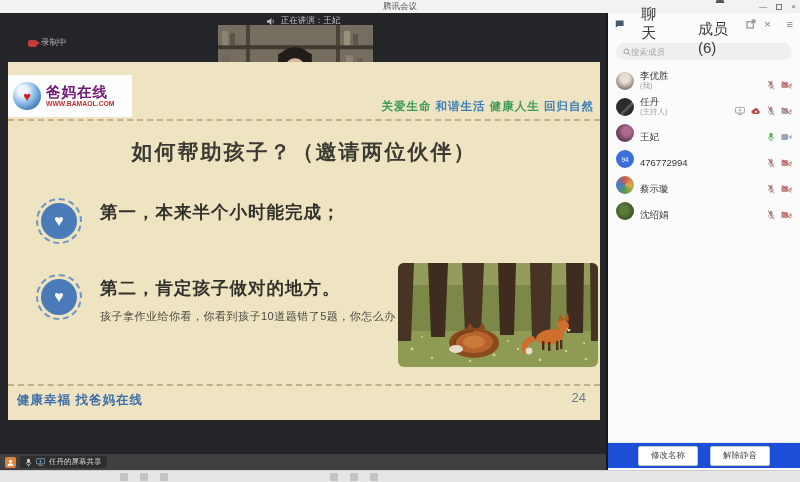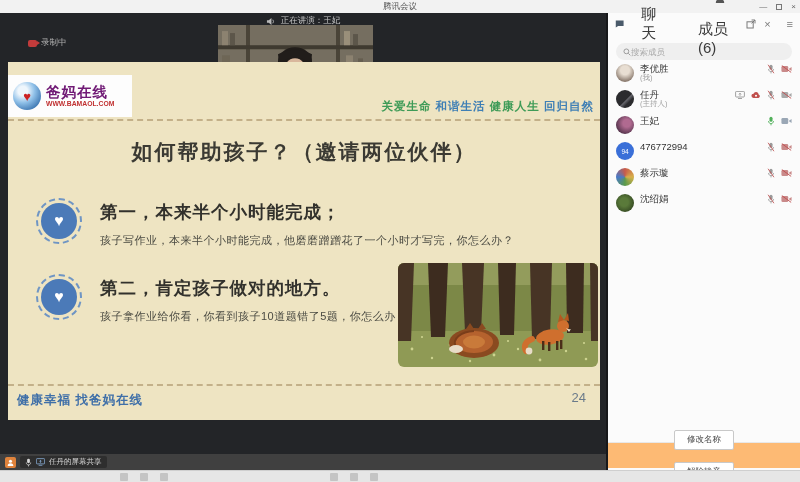--- a/index.html
+++ b/index.html
@@ -81,36 +81,36 @@
   .ph-icons { margin-left:auto; display:flex; align-items:center; gap:8px; color:#7a7a7a; }
   .ph-close { font-size:11px; line-height:1; }
   .ph-menu { font-size:11px; margin-left:8px; }
 
   .search-wrap { margin:8px 8px 4px 8px; height:17px; background:#efefef; border-radius:9px;
     display:flex; align-items:center; gap:0; padding:0 7px; }
   .search-wrap input { border:none; outline:none; background:transparent; font-size:8.5px; width:130px; color:#444;
     font-family:"Liberation Sans", sans-serif; }
   .search-wrap input::placeholder { color:#aaa; }
 
-  .mrow { height:26px; display:flex; align-items:flex-start; padding:0 8px; gap:6px; }
+  .mrow { height:26px; display:flex; align-items:flex-end; padding:0 8px; gap:6px; }
   .avatar { width:18px; height:18px; border-radius:50%; flex:none; display:flex; align-items:center;
     justify-content:center; font-size:6.5px; color:#fff; overflow:hidden; }
   .av0 { background:radial-gradient(circle at 50% 35%, #e8ded2 30%, #8a7a6e 75%); }
   .av1 { background:linear-gradient(135deg, #2b2b2e 55%, #6d6d74 56%, #2b2b2e 70%); }
   .av2 { background:radial-gradient(circle at 60% 40%, #b06a90 25%, #4a2e44 80%); }
   .av3 { background:#3a6fd8; }
   .av4 { background:conic-gradient(#c85a4a, #d8b04a, #5a9a4a, #4a7ac8, #c85a4a); }
   .av5 { background:radial-gradient(circle at 45% 45%, #5a7a3a 30%, #2e401e 85%); }
   .mname { line-height:1.1; }
   .nm { font-size:9.5px; color:#333; }
   .sub { font-size:7.5px; color:#a0a0a0; }
   .mstatus { margin-left:auto; display:flex; align-items:center; gap:6px; }
 
   .panel-footer { position:absolute; left:0; right:0; bottom:2px; height:26px; border-top:1px solid #e8e8e8;
-    display:flex; align-items:center; justify-content:center; gap:12px; background:#fdba74;flex-direction:column; }
+    display:flex; align-items:center; justify-content:center; gap:12px; background:#1d4ed8; }
   .pbtn { border:1px solid #c9c9c9; border-radius:2px; background:#fff; color:#444; font-size:8.5px;
     padding:3px 12px; font-family:"Liberation Sans", sans-serif; }
 
   
   .taskbar { position:absolute; top:470px; left:0; width:800px; height:12px; background:#e6e6e6;
     border-top:1px solid #cfcfcf; display:flex; align-items:center; gap:12px; padding-left:120px; }
   .tb-ico { width:8px; height:8px; border-radius:1px; background:#b5b5b5; opacity:.7; }
 
   svg { display:block; }
 </style>
@@ -198,21 +198,20 @@
       <div class="slide-title">如何帮助孩子？（邀请两位伙伴）</div>
 
       <div class="point p1">
         <div class="heart-ring">
           <div class="heart-fill">
               <span>♥</span>
             </div>
         </div>
         <div class="point-text">
           <div class="point-head">第一，本来半个小时能完成；</div>
-          <div class="point-detail">孩子写作业，本来半个小时能完成，他磨磨蹭蹭花了一个小时才写完，你怎么办？</div>
         </div>
       </div>
 
       <div class="point p2">
         <div class="heart-ring">
           <div class="heart-fill">
               <span>♥</span>
             </div>
         </div>
         <div class="point-text">

